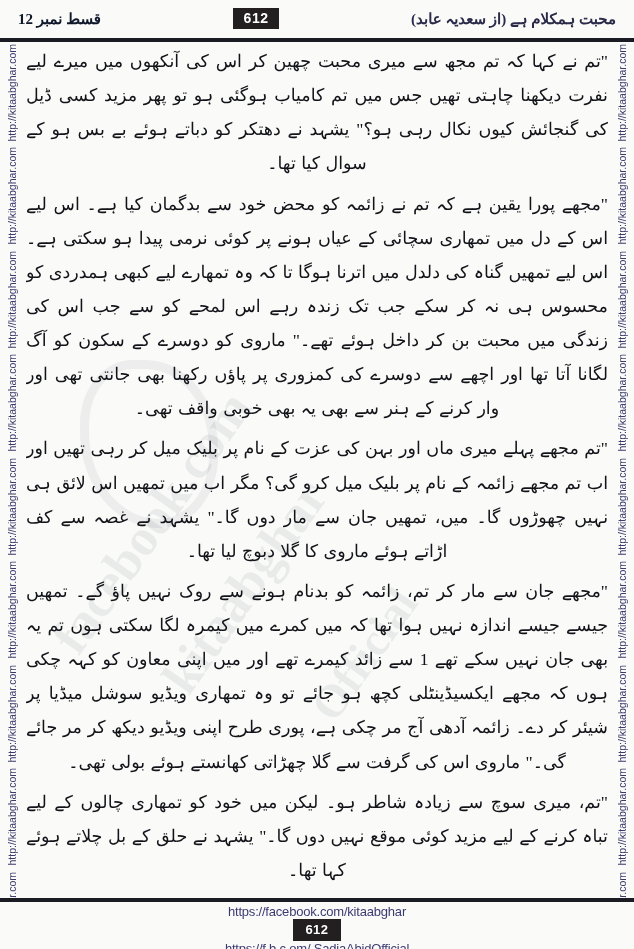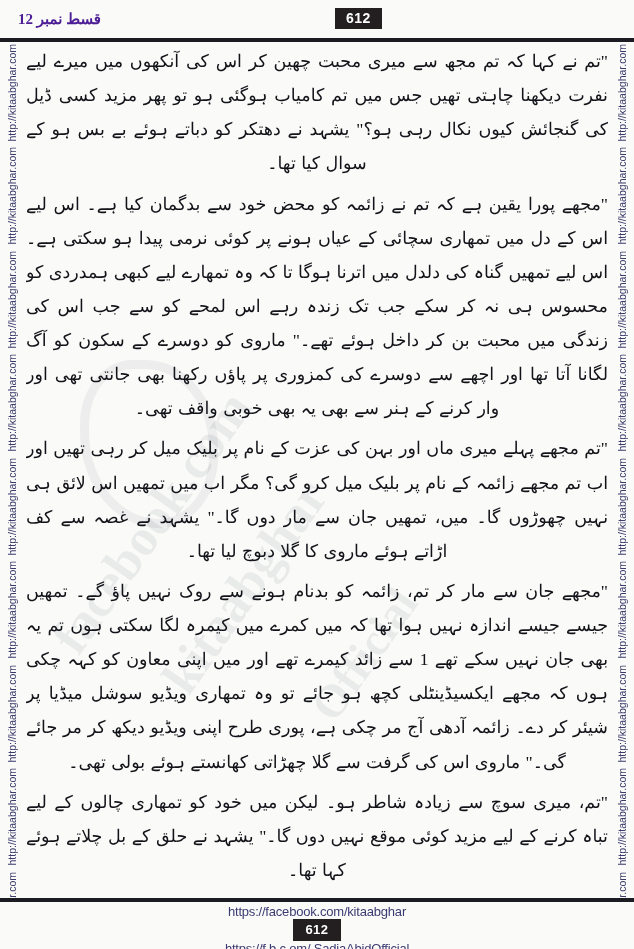--- a/index.html
+++ b/index.html
@@ -51,21 +51,21 @@
     font-size: 14px;
     font-weight: bold;
     padding: 2px 11px 3px 11px;
     letter-spacing: 0.5px;
     font-family: "Liberation Sans", sans-serif;
     direction: ltr;
   }
   .header-episode {
     flex: 0 0 auto;
     font-size: 15px;
-    color: #4c1d95;
+    color: #0f172a;
     white-space: nowrap;
     font-family: "Liberation Serif", serif;
     font-weight: bold;
   }
 
   .rule-top {
     position: absolute;
     top: 38px;
     left: 0;
     width: 634px;
@@ -208,20 +208,21 @@
     border: 9px solid rgba(60,60,90,0.07);
     border-radius: 40% 55% 45% 60%;
   }
 </style>
 </head>
 <body>
 
 <div class="page">
 
   <div class="header">
+    <div class="header-title">محبت ہمکلام ہے (از سعدیہ عابد)</div>
     <div class="header-spacer-r"></div>
     <div class="page-badge">612</div>
     <div class="header-spacer-l"></div>
     <div class="header-episode">قسط نمبر 12</div>
   </div>
 
   <div class="rule-top"></div>
 
   <div class="side-wm left">
     <div class="side-wm-inner">

